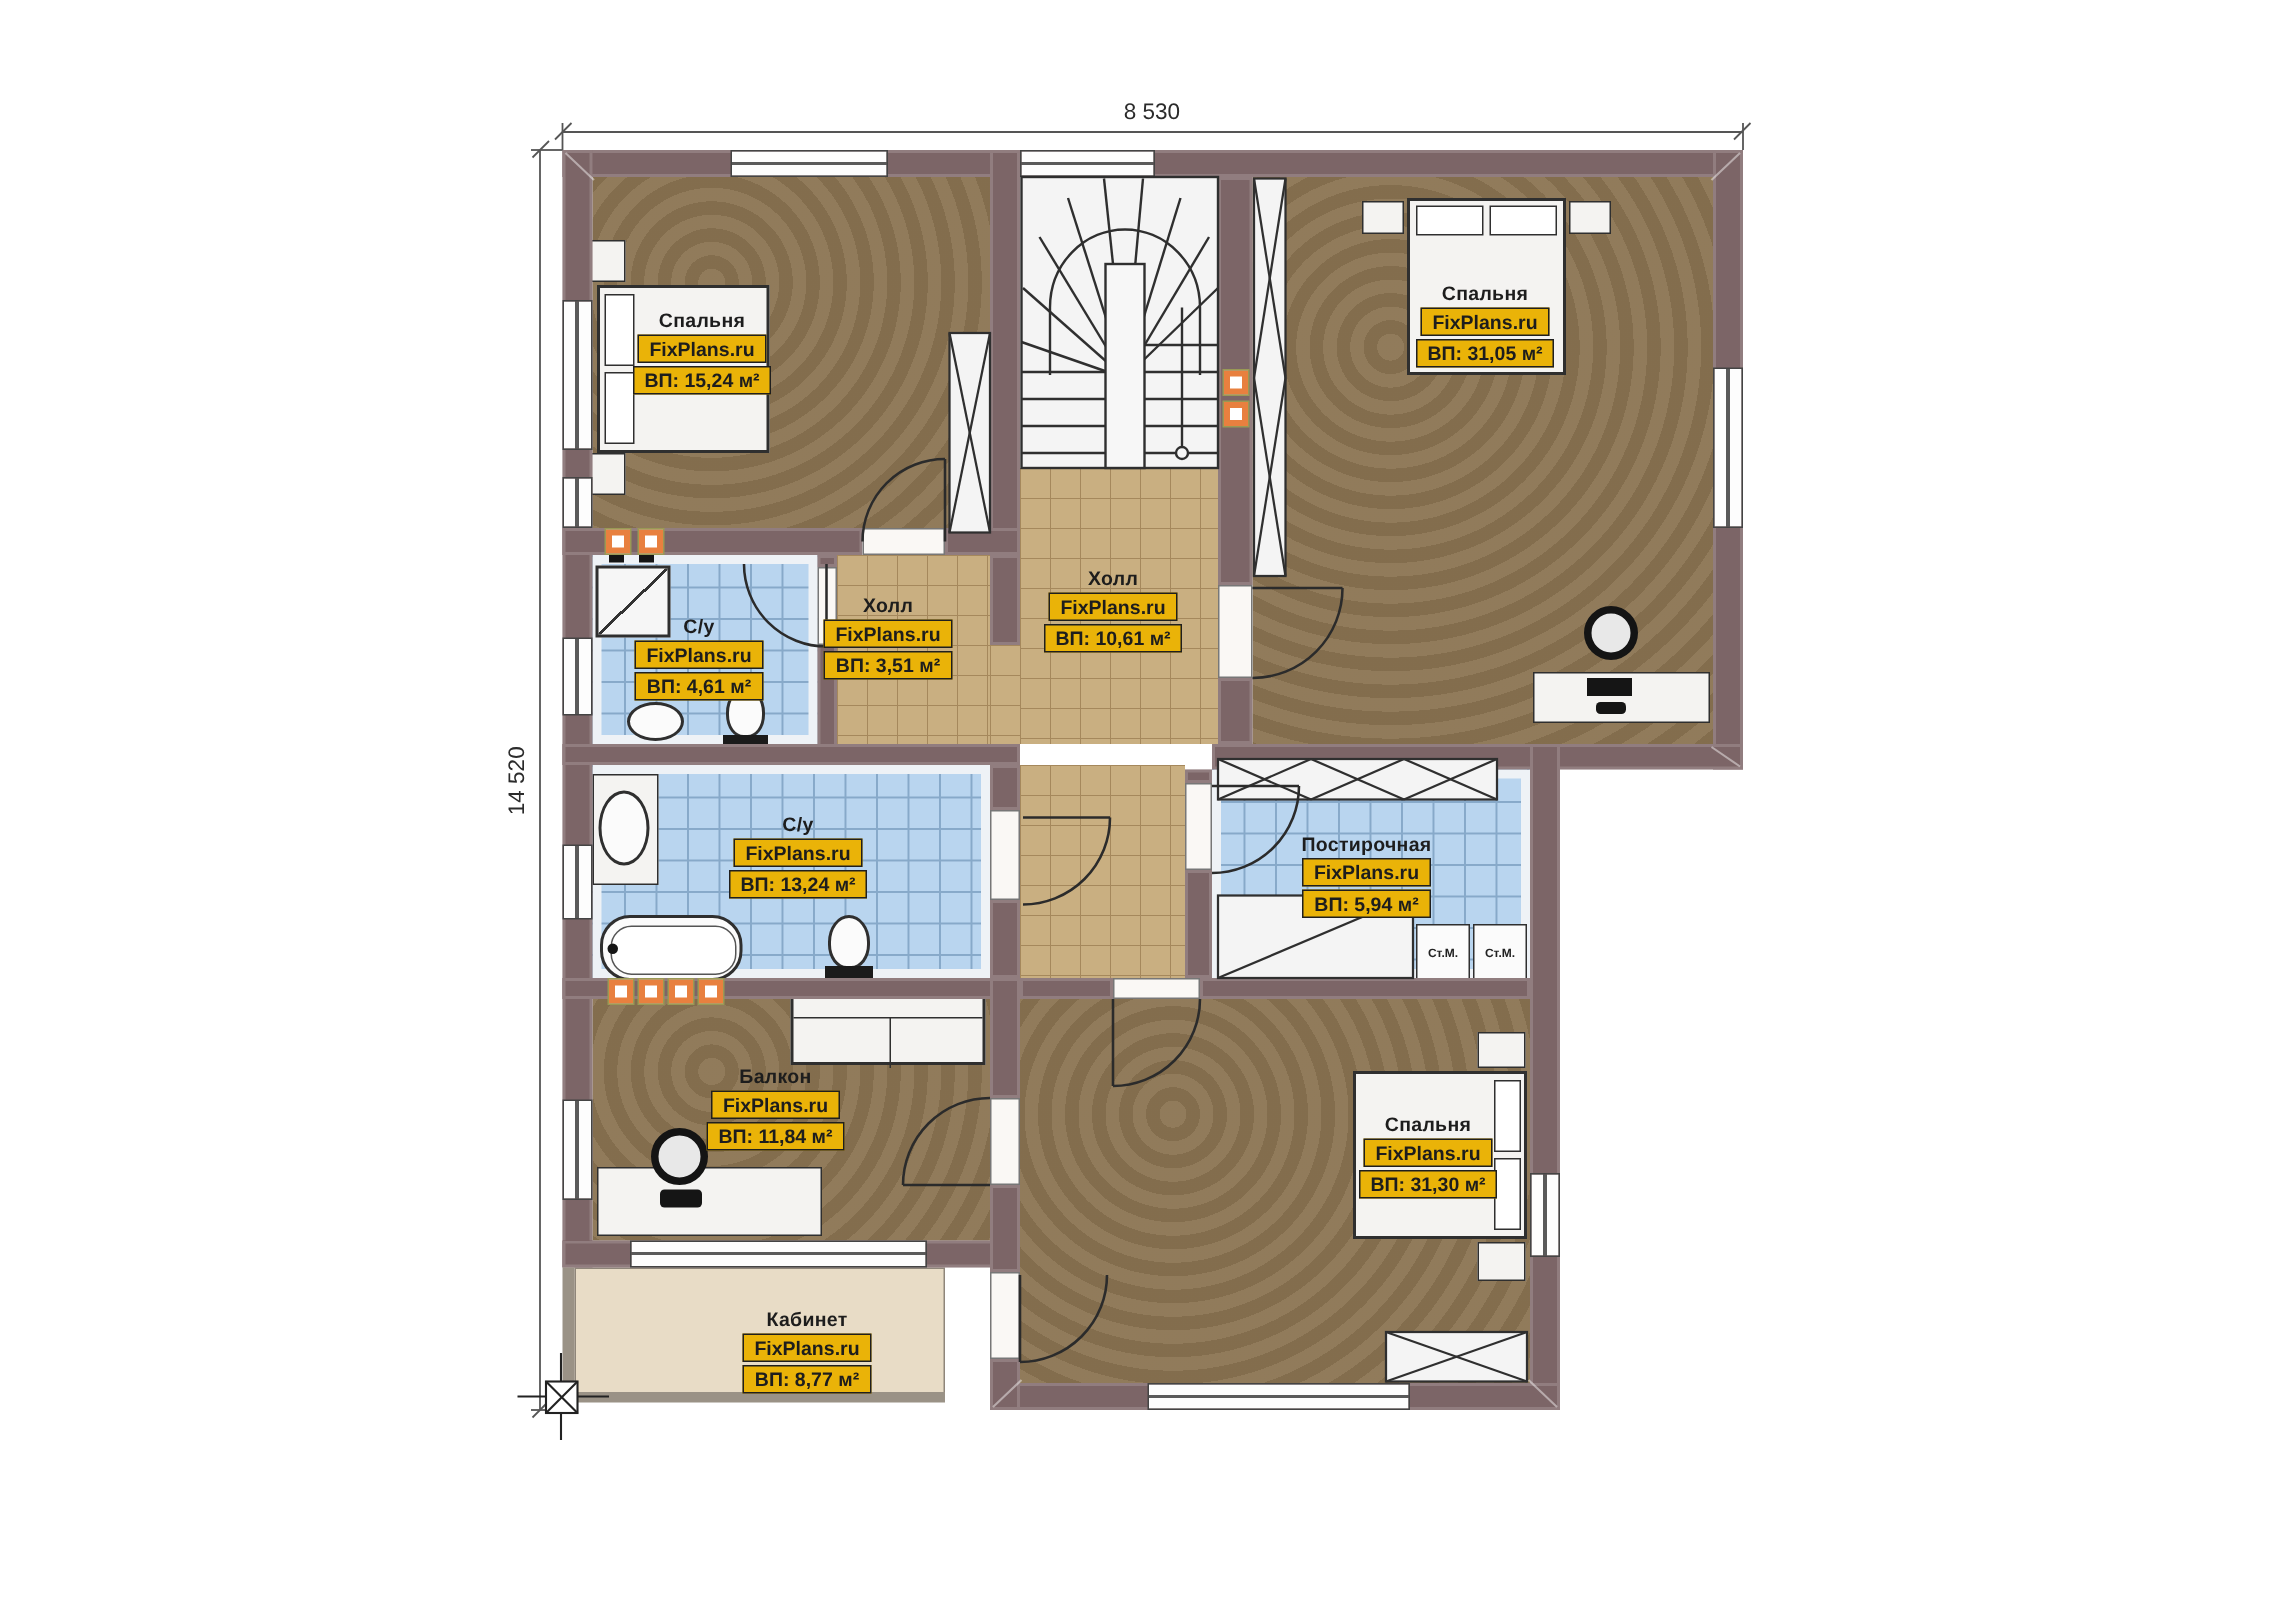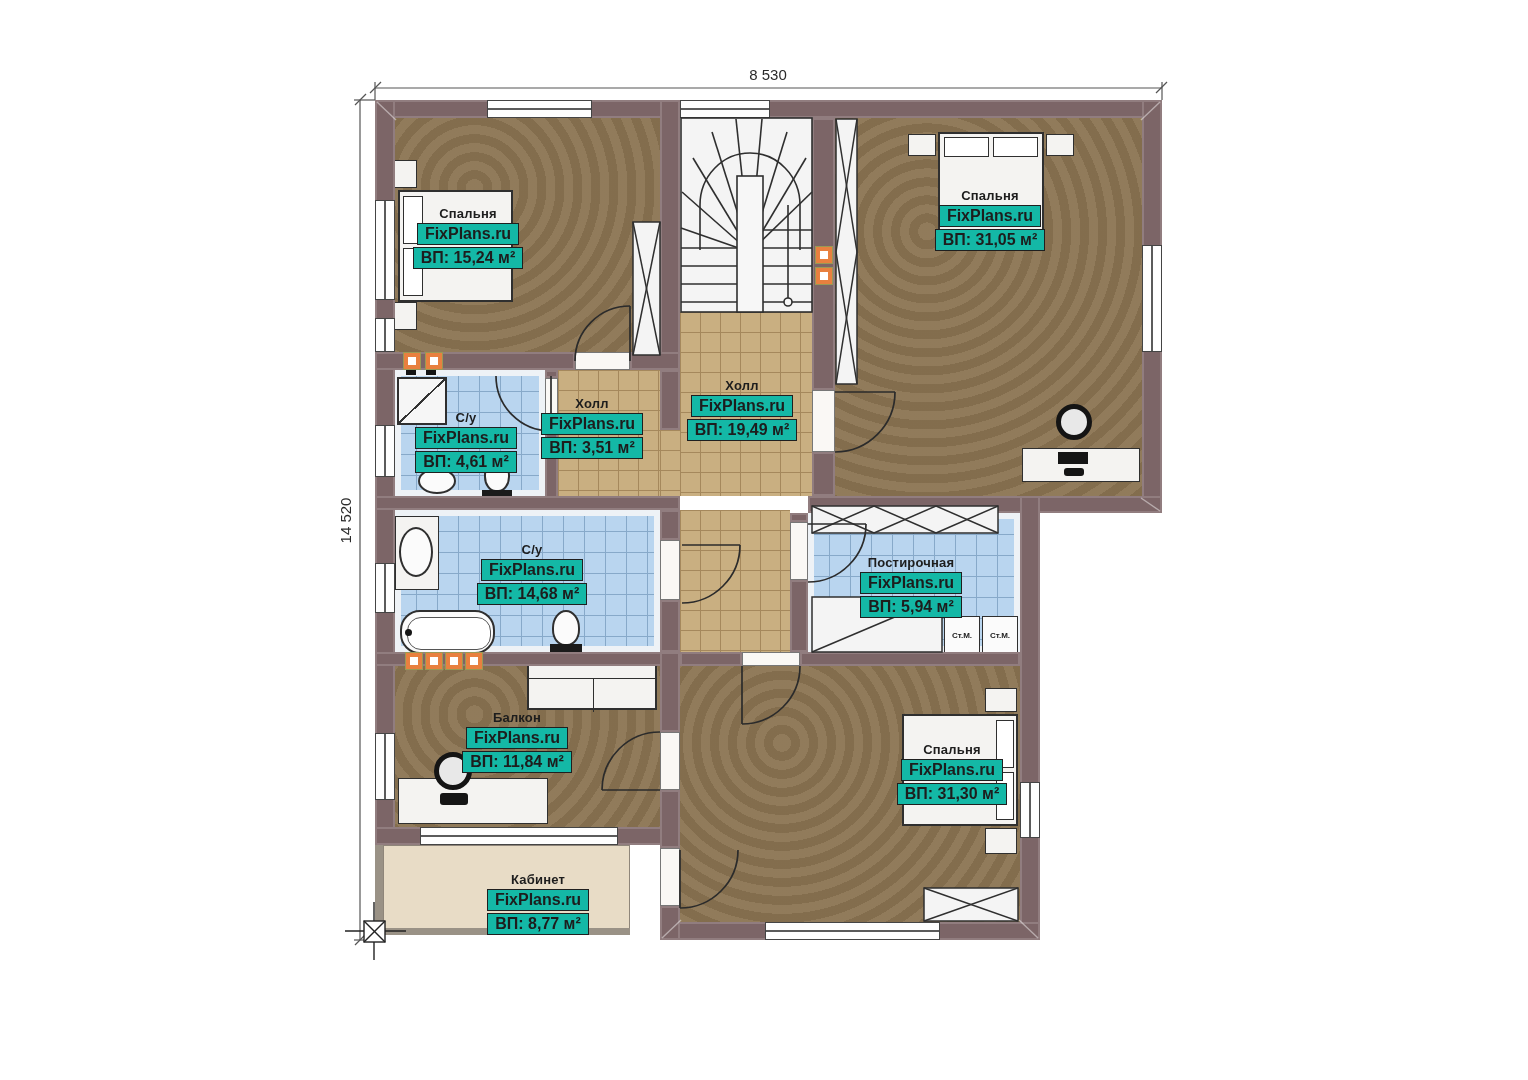--- a/index.html
+++ b/index.html
@@ -39,21 +39,21 @@
   .bowl{background:#fbfbfb;border:2px solid #2f2f2f;border-radius:50% 50% 45% 45%;}
   .tank{background:#1b1b1b;}
   .shower{background:#f6f6f6;border:2px solid #2f2f2f;
     background-image:linear-gradient(to bottom right,transparent 48.5%,#333 48.5%,#333 51.5%,transparent 51.5%);}
   .vent{width:16px;height:16px;background:#fff;border:4.5px solid #e8803f;outline:1px solid #995; }
   .washer{background:#fbfbfb;border:1.5px solid #2f2f2f;display:flex;align-items:center;justify-content:center;
     font-size:8px;color:#222;font-weight:bold;}
   
   .rlabel{display:flex;flex-direction:column;align-items:center;gap:2px;z-index:30;}
   .rname{font-size:13px;font-weight:bold;color:#1d1d1d;letter-spacing:0.2px;}
-  .rbox{background:#14b8a6;border:1.5px solid #1f1f1f;padding:1px 7px;font-size:16px;color:#1d1d1d;
+  .rbox{background:#eab308;border:1.5px solid #1f1f1f;padding:1px 7px;font-size:13px;color:#1d1d1d;
     font-weight:bold;white-space:nowrap;}
   .dim{font-size:15px;color:#2b2b2b;text-align:center;z-index:40;}
   svg{position:absolute;left:0;top:0;z-index:25;}
   .z1{z-index:1}.z2{z-index:5}.z3{z-index:10}.z4{z-index:15}.z5{z-index:20}
 </style>
 </head>
 <body>
 
 <div id="stage">
 
@@ -298,31 +298,31 @@
     <div class="rbox">ВП: 31,05 м²</div>
   </div>
   <div class="abs rlabel" style="left:532px;top:396px;width:120px;">
     <div class="rname">Холл</div>
     <div class="rbox">FixPlans.ru</div>
     <div class="rbox">ВП: 3,51 м²</div>
   </div>
   <div class="abs rlabel" style="left:680px;top:378px;width:124px;">
     <div class="rname">Холл</div>
     <div class="rbox">FixPlans.ru</div>
-    <div class="rbox">ВП: 19,49 м²</div>
+    <div class="rbox">ВП: 10,61 м²</div>
   </div>
   <div class="abs rlabel" style="left:408px;top:410px;width:116px;">
     <div class="rname">С/у</div>
     <div class="rbox">FixPlans.ru</div>
     <div class="rbox">ВП: 4,61 м²</div>
   </div>
   <div class="abs rlabel" style="left:472px;top:542px;width:120px;">
     <div class="rname">С/у</div>
     <div class="rbox">FixPlans.ru</div>
-    <div class="rbox">ВП: 14,68 м²</div>
+    <div class="rbox">ВП: 13,24 м²</div>
   </div>
   <div class="abs rlabel" style="left:841px;top:555px;width:140px;">
     <div class="rname">Постирочная</div>
     <div class="rbox">FixPlans.ru</div>
     <div class="rbox">ВП: 5,94 м²</div>
   </div>
   <div class="abs rlabel" style="left:457px;top:710px;width:120px;">
     <div class="rname">Балкон</div>
     <div class="rbox">FixPlans.ru</div>
     <div class="rbox">ВП: 11,84 м²</div>

